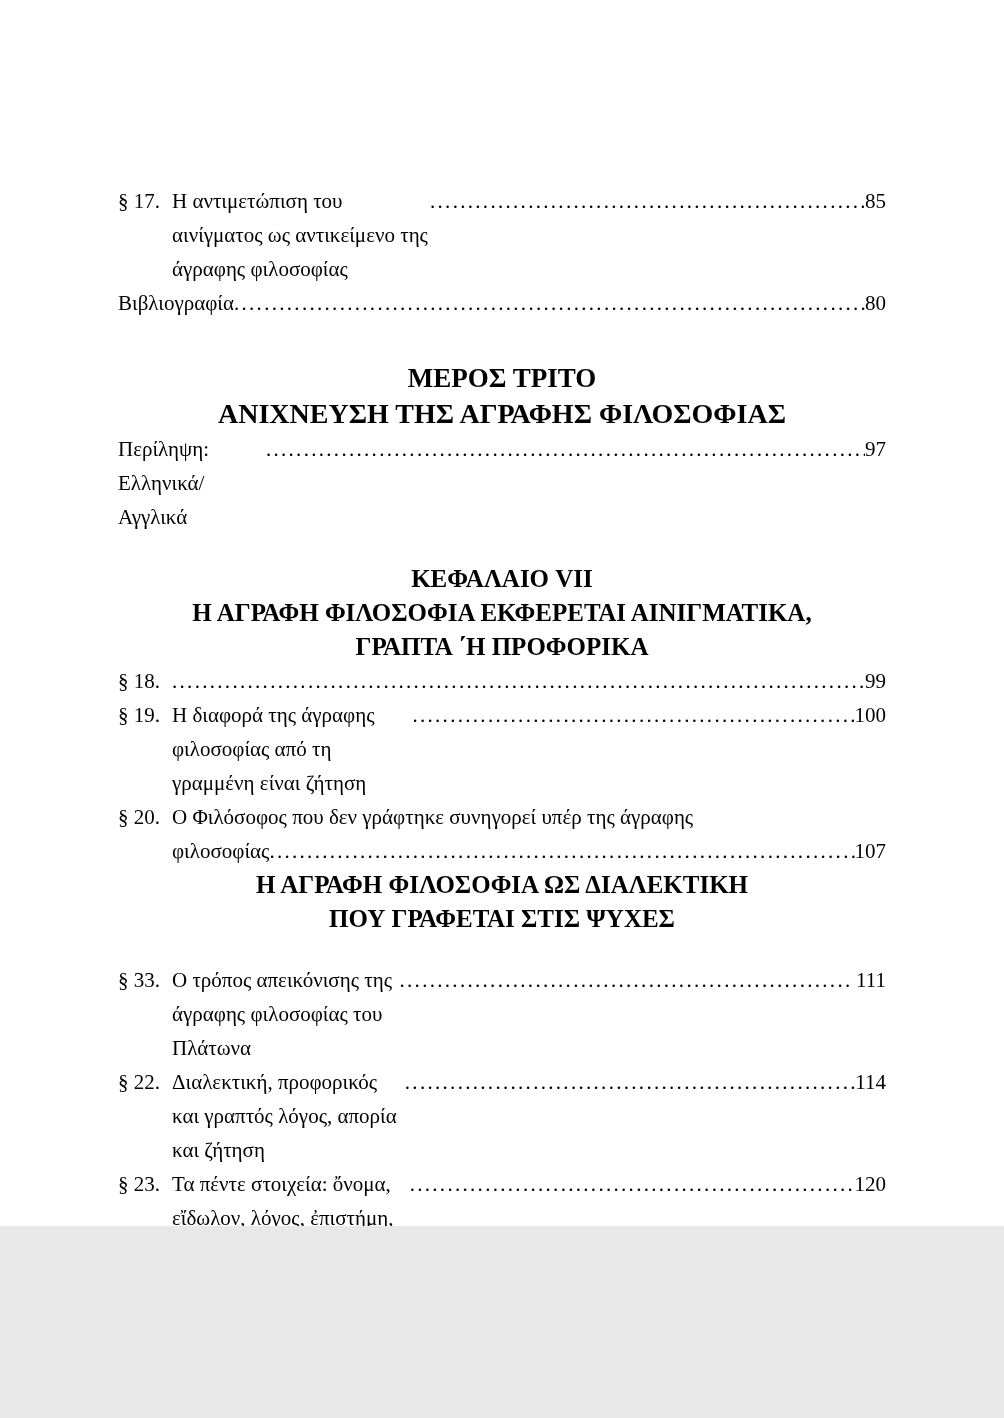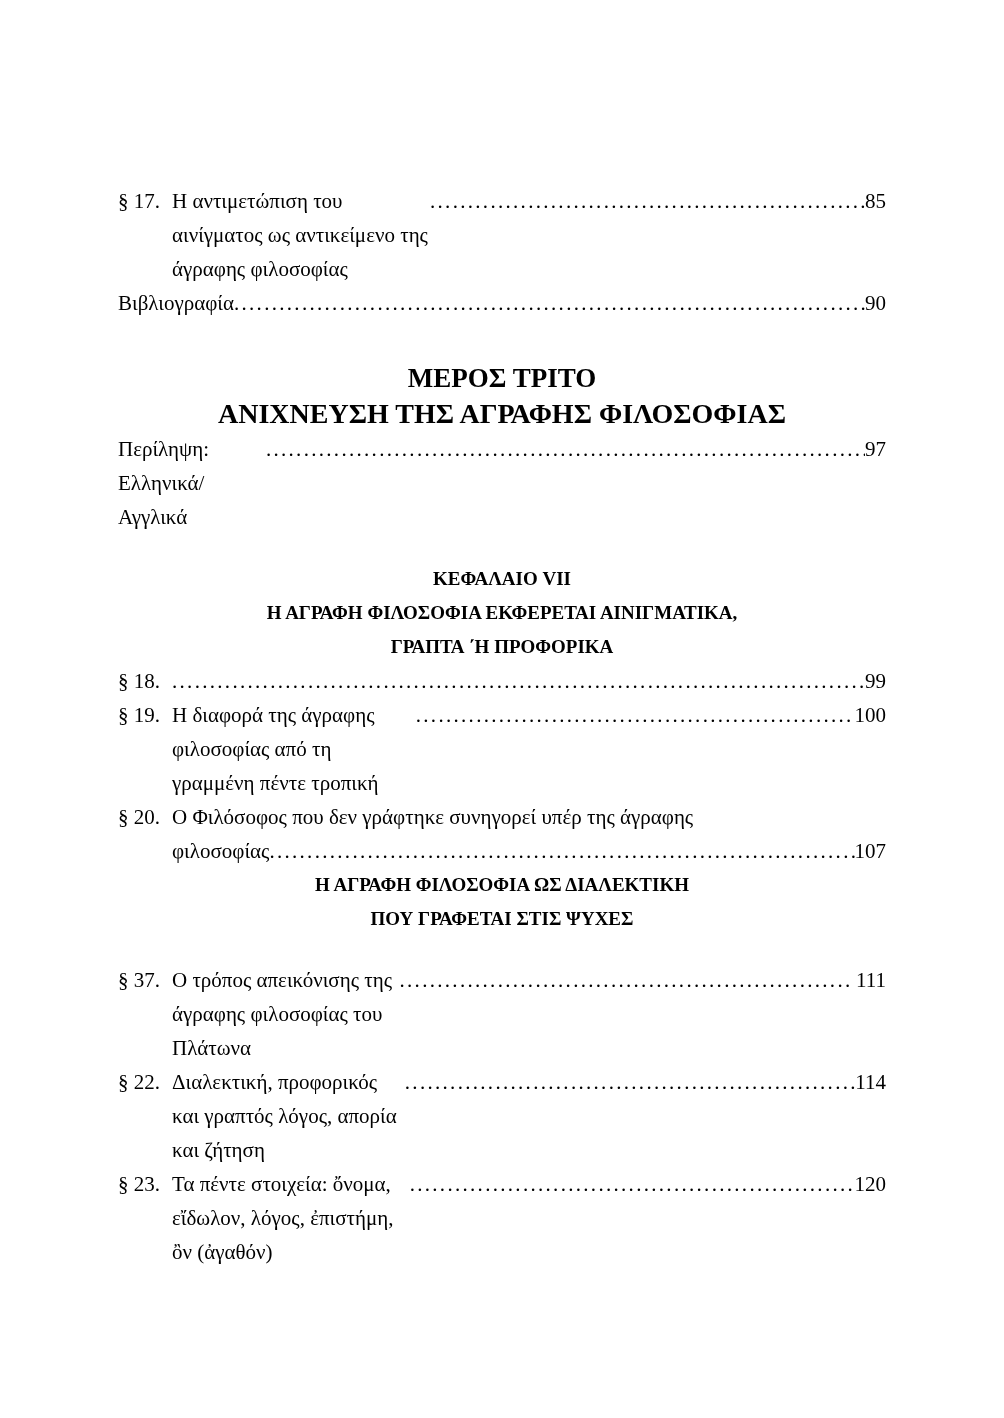--- a/index.html
+++ b/index.html
@@ -1,19 +1,19 @@
 <!DOCTYPE html>
 <html><head>
 <meta charset="utf-8">
 <style>
   html, body { margin: 0; padding: 0; background: #e8e8e8; }
   .page {
     position: relative;
     width: 1004px;
-    height: 1418px;
+    height: 1226px;
     margin: 0 auto;
     background: #ffffff;
     color: #000000;
     font-family: "Liberation Serif", "DejaVu Serif", serif;
     overflow: hidden;
   }
   .content {
     position: absolute;
     left: 118px;
     top: 184px;
@@ -48,21 +48,21 @@
     flex: 0 0 auto;
     white-space: pre;
   }
   .heading {
     text-align: center;
     font-weight: bold;
   }
   .h-part   { font-size: 27px; line-height: 36px; margin-top: 40px; }
   .h-ptitle { font-size: 28px; line-height: 36px; }
   .h-ptitle.first { margin-top: 35px; }
-  .h-ch     { font-size: 19px; line-height: 34px; }
+  .h-ch     { font-size: 25px; line-height: 34px; }
   .mt-ch7  { margin-top: 28px; }
   .mt-e18  { }
   .mt-ch8  { margin-top: 20px; }
   .mt-e21  { margin-top: 27px; }
 </style>
 </head>
 <body>
 
 <div class="page">
   <div class="content">
@@ -70,21 +70,21 @@
     <div class="row">
       <span class="prefix">§ 17.</span>
       <span class="entry-text">Η αντιμετώπιση του αινίγματος ως αντικείμενο της άγραφης φιλοσοφίας </span>
       <span class="dots"></span>
       <span class="page-num">85</span>
     </div>
 
     <div class="row">
       <span class="entry-text">Βιβλιογραφία</span>
       <span class="dots"></span>
-      <span class="page-num">90</span>
+      <span class="page-num">80</span>
     </div>
 
     <div class="heading h-part">ΜΕΡΟΣ ΤΡΙΤΟ</div>
     <div class="heading h-ptitle">ΑΝΙΧΝΕΥΣΗ ΤΗΣ ΑΓΡΑΦΗΣ ΦΙΛΟΣΟΦΙΑΣ</div>
 
     <div class="row">
       <span class="entry-text">Περίληψη: Ελληνικά/Αγγλικά </span>
       <span class="dots"></span>
       <span class="page-num">97</span>
     </div>
@@ -94,41 +94,41 @@
     <div class="heading h-ch">ΓΡΑΠΤΑ ΄Η ΠΡΟΦΟΡΙΚΑ</div>
 
     <div class="row mt-e18">
       <span class="prefix">§ 18.</span>
       <span class="dots"></span>
       <span class="page-num">99</span>
     </div>
 
     <div class="row">
       <span class="prefix">§ 19.</span>
-      <span class="entry-text">Η διαφορά της άγραφης φιλοσοφίας από τη γραμμένη πέντε τροπική</span>
+      <span class="entry-text">Η διαφορά της άγραφης φιλοσοφίας από τη γραμμένη είναι ζήτηση</span>
       <span class="dots"></span>
       <span class="page-num">100</span>
     </div>
 
     <div class="row">
       <span class="prefix">§ 20.</span>
       <span class="entry-text"><span>Ο </span><span class="it">Φιλόσοφος</span><span> που δεν γράφτηκε συνηγορεί υπέρ της άγραφης</span></span>
     </div>
     <div class="row">
       <span class="indent-spacer"></span>
       <span class="entry-text">φιλοσοφίας </span>
       <span class="dots"></span>
       <span class="page-num">107</span>
     </div>
 
     <div class="heading h-ch">Η ΑΓΡΑΦΗ ΦΙΛΟΣΟΦΙΑ ΩΣ ΔΙΑΛΕΚΤΙΚΗ</div>
     <div class="heading h-ch">ΠΟΥ ΓΡΑΦΕΤΑΙ ΣΤΙΣ ΨΥΧΕΣ</div>
 
     <div class="row mt-e21">
-      <span class="prefix">§ 37.</span>
+      <span class="prefix">§ 33.</span>
       <span class="entry-text">Ο τρόπος απεικόνισης της άγραφης φιλοσοφίας του Πλάτωνα </span>
       <span class="dots"></span>
       <span class="page-num"> 111</span>
     </div>
 
     <div class="row">
       <span class="prefix">§ 22.</span>
       <span class="entry-text"><span>Διαλεκτική, προφορικός και γραπτός λόγος,</span><span class="it"> απορία και ζήτηση </span></span>
       <span class="dots"></span>
       <span class="page-num">114</span>

